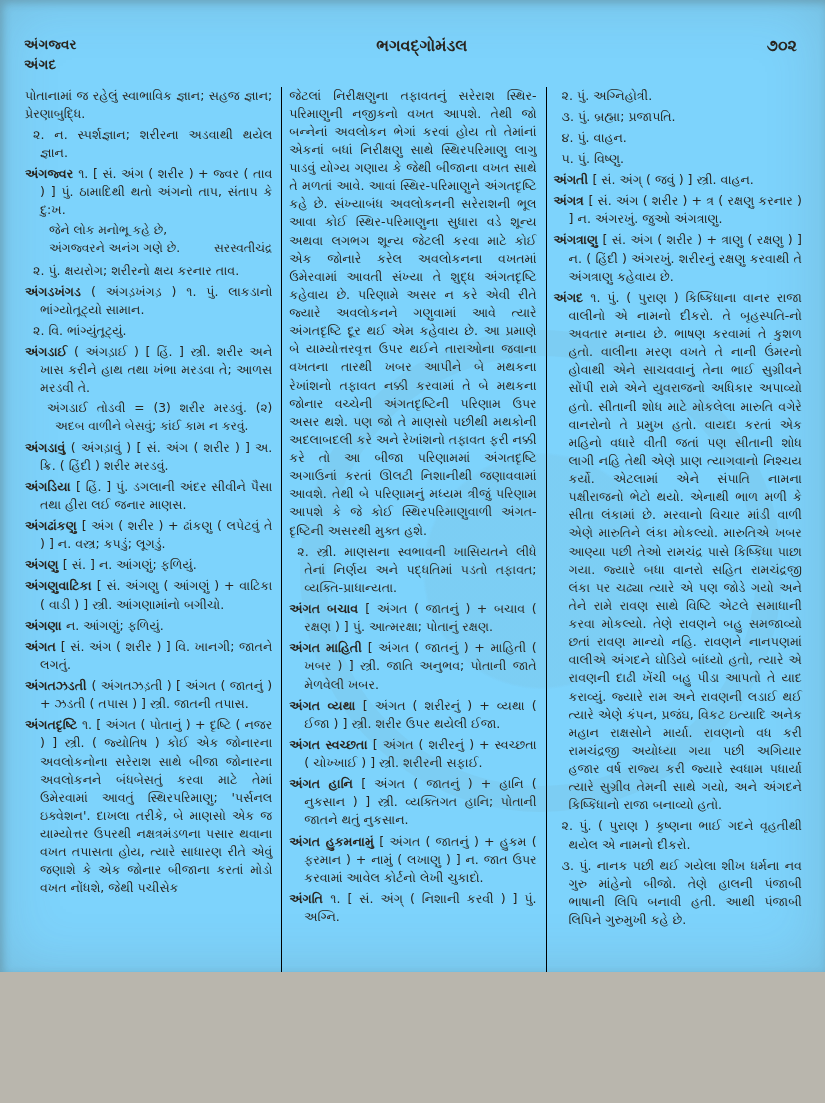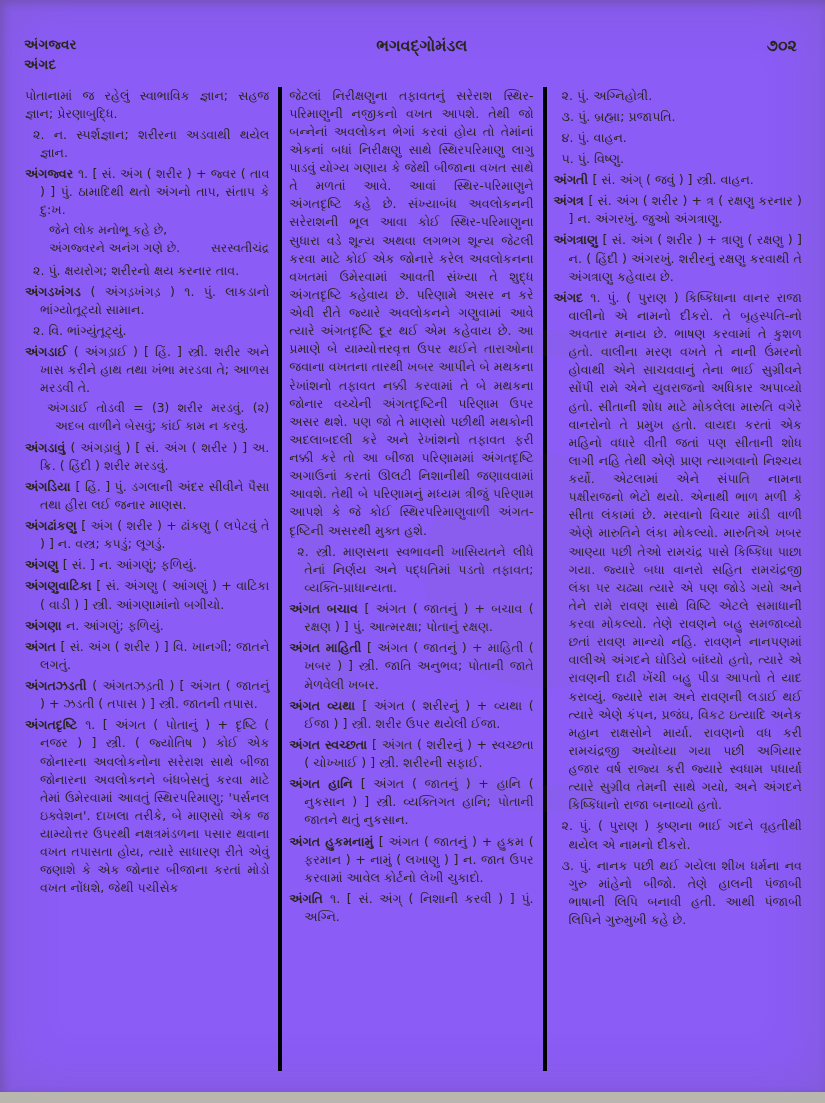--- a/index.html
+++ b/index.html
@@ -1,21 +1,21 @@
 <!DOCTYPE html>
 <html lang="gu"><head>
 <meta charset="utf-8">
 <style>
   html,body{margin:0;padding:0;}
   body{background:#b9b6ad; font-family:"DejaVu Sans", sans-serif;}
   .page{
     position:relative;
-    width:825px;height:1092px;
+    width:825px;height:972px;
     margin:0 auto;
-    background:#8b5cf6;
+    background:#7dd3fc;
     box-shadow:inset 0 0 60px rgba(90,85,70,.18), inset 3px 3px 8px rgba(60,55,45,.25);
     color:#29251f;
     overflow:hidden;
     box-sizing:border-box;
   }
   .watermark{
     position:absolute;left:300px;top:330px;width:430px;height:430px;
     border:26px solid rgba(120,115,100,.06);
     border-radius:50%;
     background:radial-gradient(circle at 50% 50%, rgba(120,115,100,.05) 0 38%, rgba(120,115,100,0) 39%);
@@ -37,21 +37,21 @@
   }
   .col{
     width:33.33%;
     padding:0 9px 0 7px;
     box-sizing:border-box;
     overflow:hidden;
     text-align:justify;
     font-size:12.6px;
     line-height:1.44;
   }
-  .col.divider{border-right:4px solid #000000;}
+  .col.divider{border-right:1px solid #000000;}
   .para{margin:0 0 3px 0;}
   .para.entry{padding-left:15px;text-indent:-15px;}
   .para.sense{padding-left:15px;text-indent:-7px;}
   .para.cont{padding-left:0;text-indent:0;}
   .para.idiom{padding-left:30px;text-indent:-8px;font-size:12.2px;}
   .para.verse{padding-left:24px;font-size:12.2px;margin:2px 0 4px 0;text-align:left;}
   .verse-line{white-space:nowrap;}
   .attribution{float:right;font-weight:normal;padding-left:10px;}
   .headword{font-weight:bold;}
 </style>

